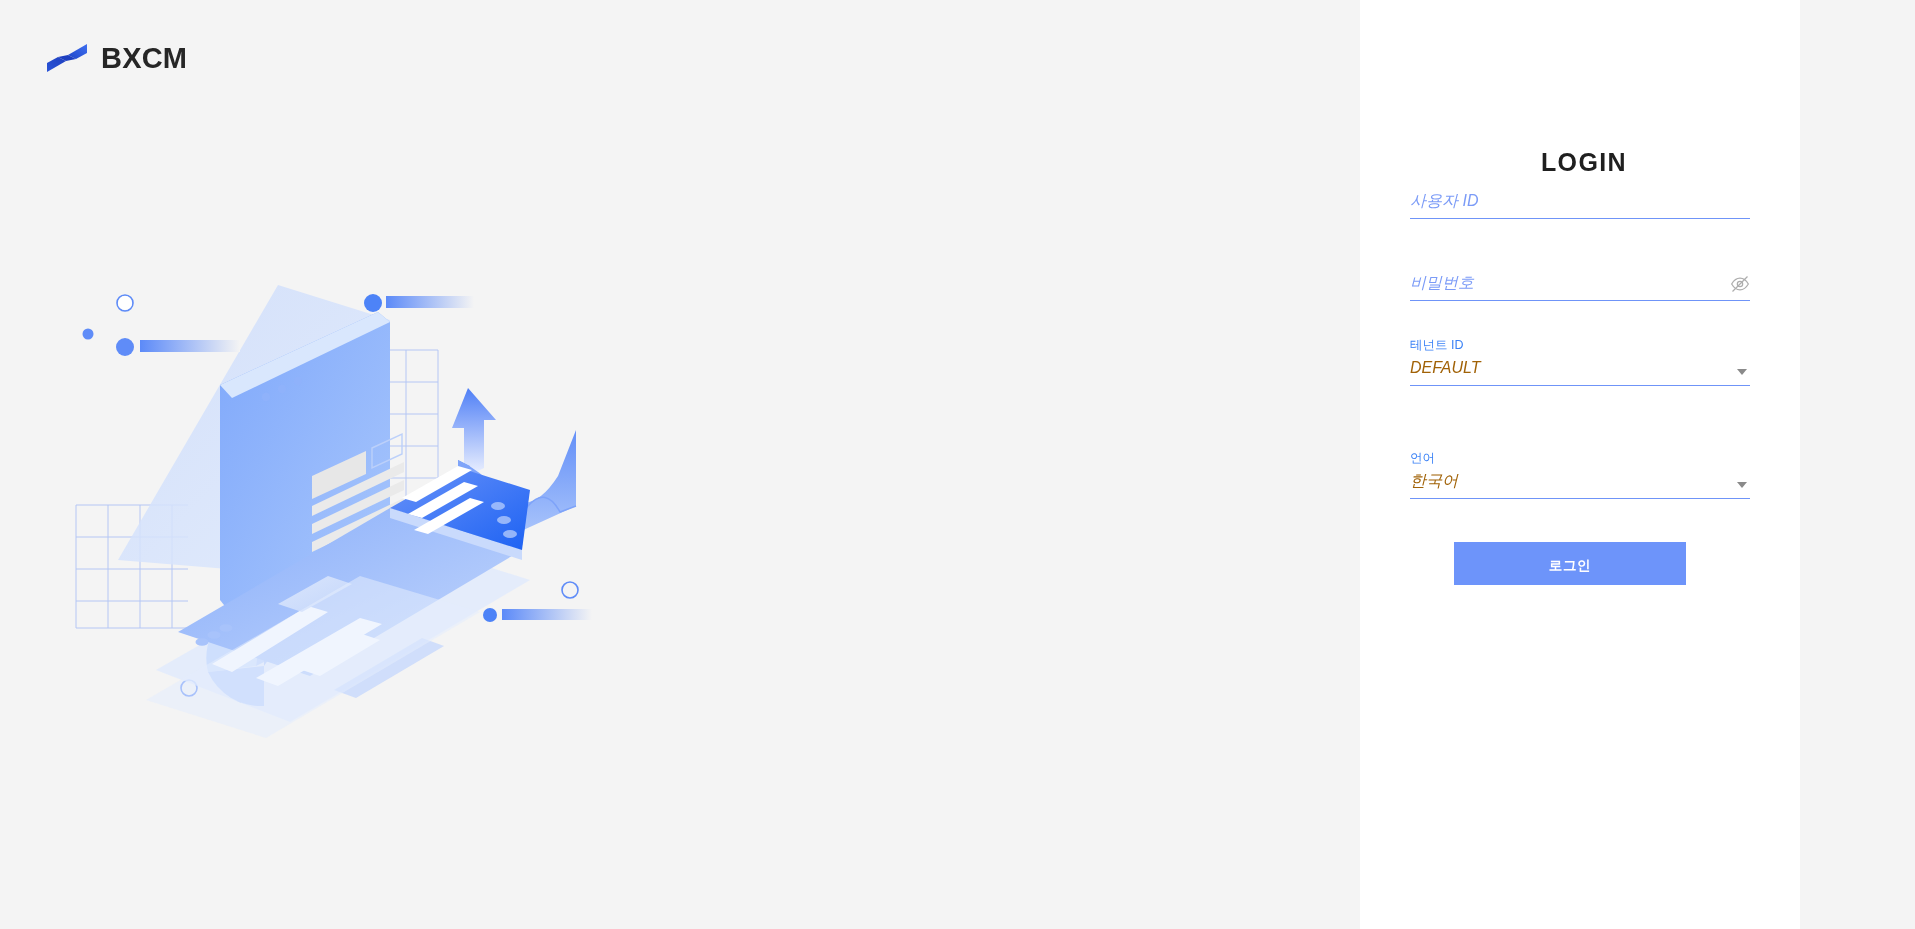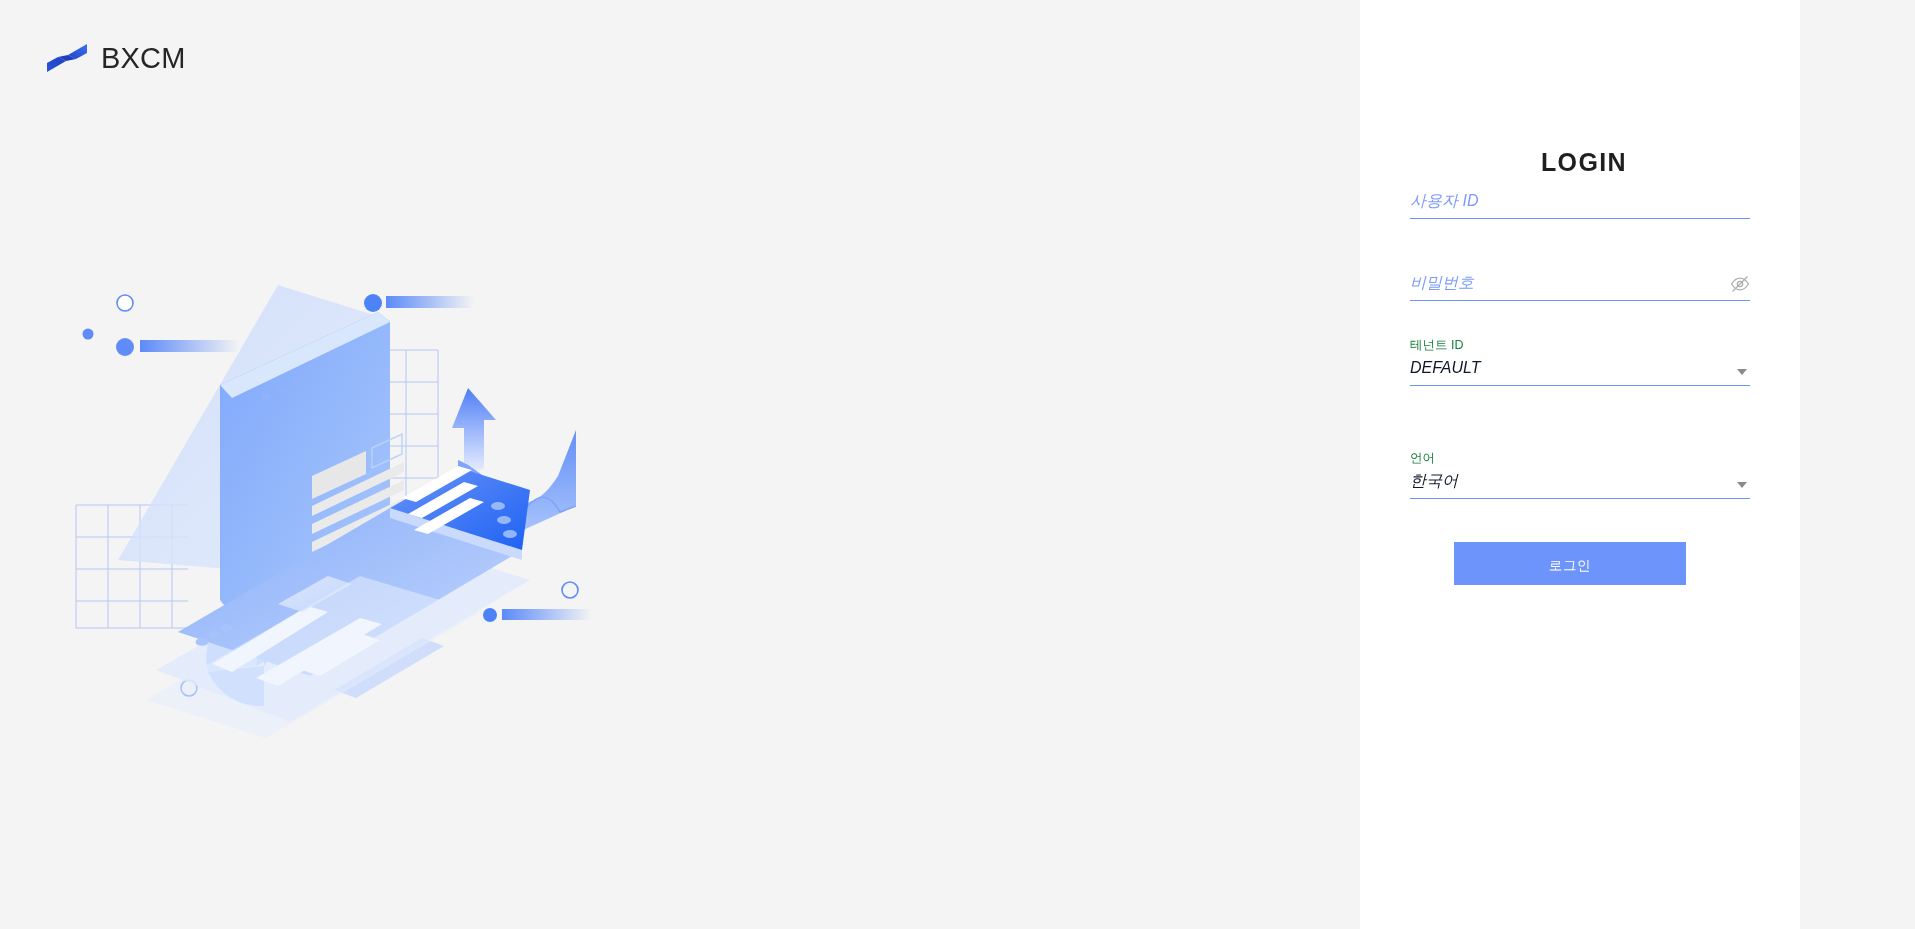--- a/index.html
+++ b/index.html
@@ -33,21 +33,21 @@
   .brand-mark {
     width: 42px;
     height: 36px;
     display: block;
   }
   .brand-name {
     font-size: 29px;
     color: #262626;
     letter-spacing: 0.2px;
     line-height: 1;
-    font-weight: 400;
+    font-weight: 700;
   }
 
   
   .illustration {
     position: absolute;
     left: 60px;
     top: 270px;
     width: 620px;
     height: 500px;
   }
@@ -85,35 +85,35 @@
     position: absolute;
     width: 340px;
   }
   .field-user   { top: 188px; }
   .field-pass   { top: 270px; }
   .field-tenant { top: 337px; }
   .field-lang   { top: 418px; margin-top: 32px; }
 
   .field-label-float {
     font-size: 12.5px;
-    color: #15803d;
+    color: #3b82f6;
     line-height: 16px;
     height: 16px;
     display: block;
   }
   .field-placeholder {
     font-size: 16px;
     color: #7b9bf7;
     line-height: 26px;
     height: 30px;
     display: block;
   }
   .field-value {
     font-size: 16px;
-    color: #0f172a;
+    color: #a16207;
     line-height: 30px;
     height: 32px;
     display: block;
   }
   .underline {
     height: 0;
     border-bottom: 1.6px solid #6f94f8;
     width: 340px;
   }
   .field-row {
@@ -140,21 +140,21 @@
     position: absolute;
     top: 542px;
     left: 44px;
     width: 232px;
     height: 43px;
     background: #6d94fa;
     border: none;
     border-radius: 0;
     color: #ffffff;
     font-size: 13.5px;
-    font-weight: normal;
+    font-weight: bold;
     letter-spacing: 0.6px;
     font-family: "Liberation Sans", "DejaVu Sans", sans-serif;
     cursor: pointer;
     padding: 15px;
   }
 </style>
 </head>
 <body>
 
 <div class="screen">

